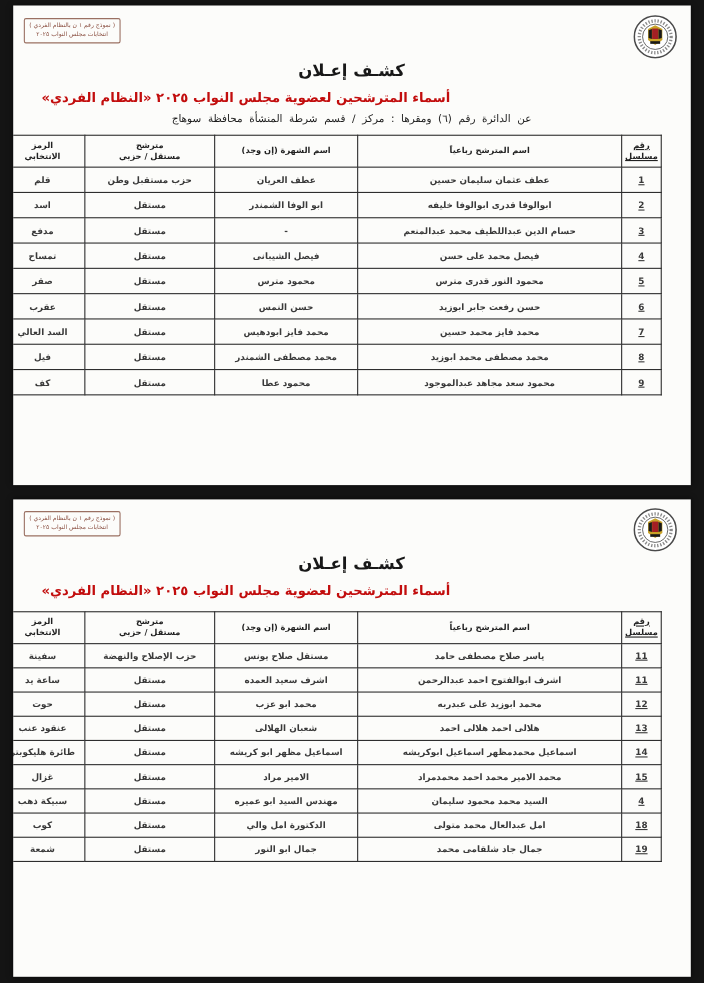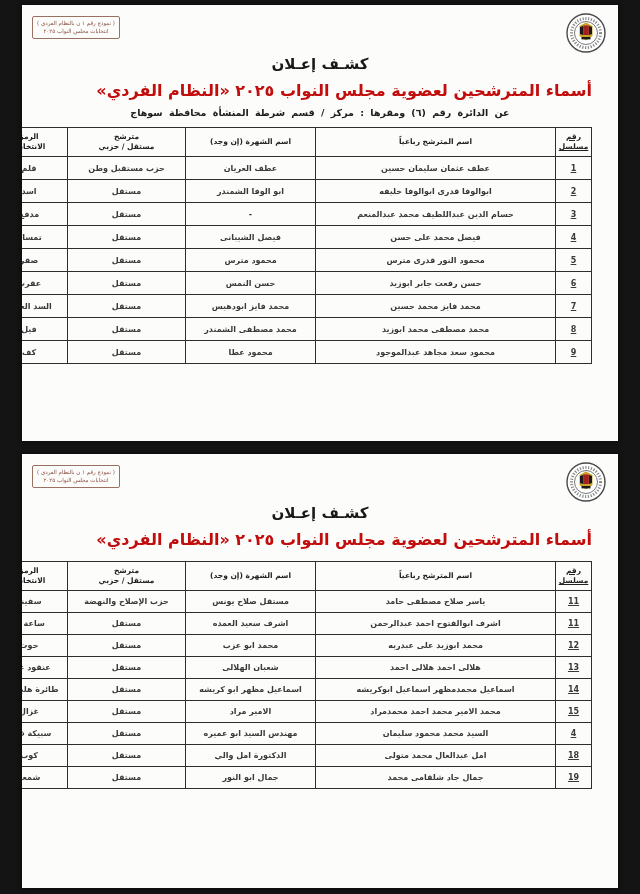--- a/index.html
+++ b/index.html
@@ -5,21 +5,21 @@
   html,body{margin:0;padding:0;}
   body{
     width:640px;height:894px;
     background:#141414;
     font-family:"DejaVu Sans","Liberation Sans",sans-serif;
     overflow:hidden;
   }
   .canvas{
     width:640px;height:894px;
     box-sizing:border-box;
-    padding:5px 22px;
+    padding:5px 12px;
     background:#141414;
   }
   .page{
     position:relative;
     background:#fcfcfa;
     box-sizing:border-box;
     direction:rtl;
     box-shadow:0 0 5px rgba(0,0,0,.65);
     overflow:hidden;
     padding:8px 26px 0 26px;
@@ -50,29 +50,29 @@
   .page-title{
     margin:0;
     text-align:center;
     font-size:15px;
     font-weight:bold;
     color:#181818;
     letter-spacing:.5px;
   }
   .page-subtitle{
     margin:8px 0 0 0;
-    text-align:right;
-    font-size:16px;
+    text-align:left;
+    font-size:12px;
     font-weight:bold;
   }
   .district-line{
     margin:7px 0 0 0;
     text-align:center;
     font-size:9.5px;
-    font-weight:bold;
+    font-weight:normal;
     color:#1c1c1c;
     word-spacing:3px;
   }
   table.cand{
     width:576px;
     margin:9px auto 0 auto;
     border-collapse:collapse;
     direction:rtl;
     table-layout:fixed;
   }

